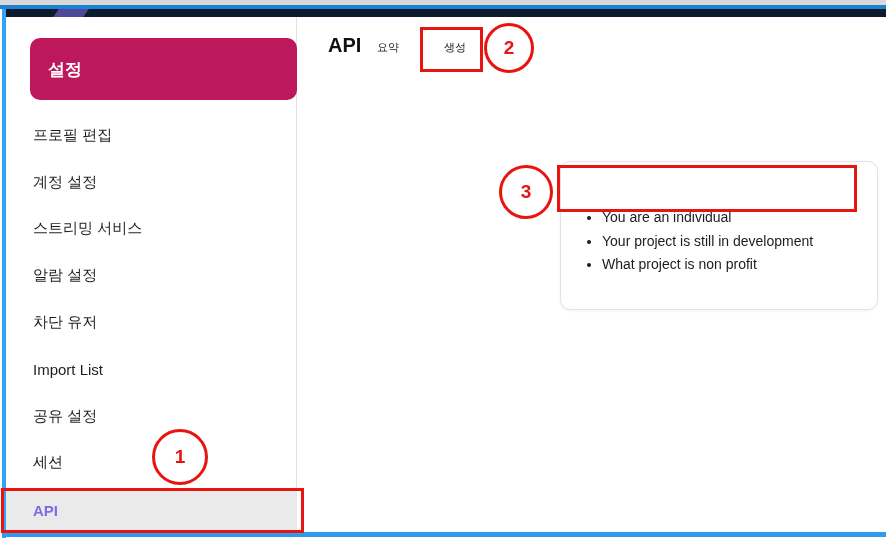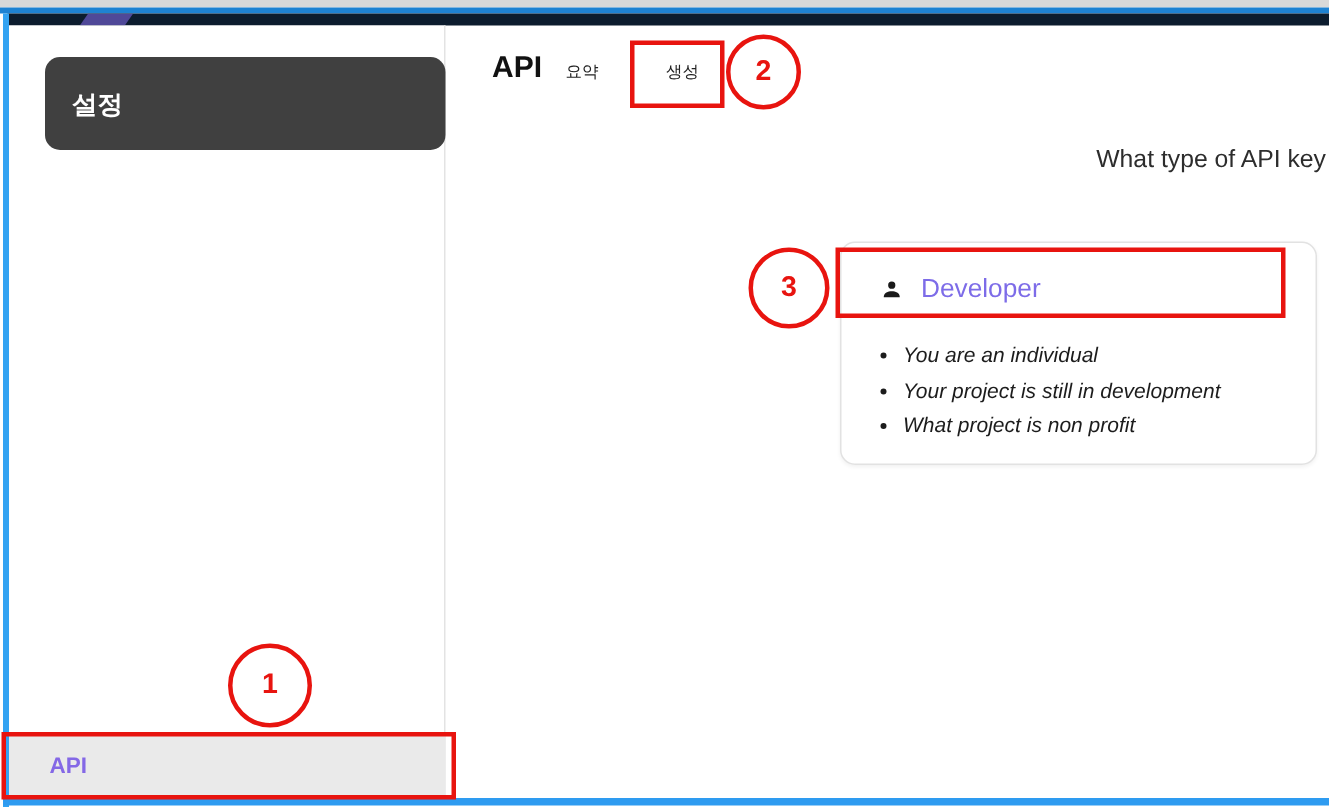--- a/index.html
+++ b/index.html
@@ -12,21 +12,21 @@
   .top-blueline { position:absolute; left:0; top:5px; width:886px; height:4px; background:#1e82d2; }
   .top-darkbar  { position:absolute; left:5px; top:9px; right:0; height:8px; background:#0c1c2e; overflow:hidden; }
   .logo-slant   { position:absolute; left:51px; top:0; width:30px; height:8px; background:#4f4898; transform:skewX(-35deg); }
   .left-border  { position:absolute; left:2px; top:9px; width:4px; height:529px; background:#33a3f2; }
   .bottom-blueline { position:absolute; left:2px; top:532px; width:884px; height:5px; background:#2e9bf0; }
 
   
   .sidebar { position:absolute; left:6px; top:17px; width:291px; height:515px; background:#ffffff; border-right:1px solid #e3e3e3; }
   .sidebar-header {
     position:absolute; left:24px; top:21px; width:267px; height:62px;
-    background:#404040; border-radius:10px; color:#ffffff; font-weight:bold; font-size:17px;
+    background:#be185d; border-radius:10px; color:#ffffff; font-weight:bold; font-size:17px;
     display:flex; align-items:center; padding-left:18px;
   }
   .sidebar-list { position:absolute; left:27px; top:95px; width:250px; list-style:none; }
   .sidebar-item { height:46.8px; display:flex; align-items:center; font-size:15px; color:#1e1e1e; cursor:pointer; }
   .sidebar-active {
     position:absolute; left:0; top:472px; width:291px; height:43px; background:#eaeaea;
     display:flex; align-items:center; padding-left:27px;
     color:#8468e6; font-weight:bold; font-size:15px; cursor:pointer;
   }
 
@@ -38,21 +38,21 @@
   .question { position:absolute; top:97px; right:2px; font-size:16.5px; color:#2d2d2d; white-space:nowrap; }
 
   .dev-card {
     position:absolute; left:560px; top:161px; width:318px; height:149px;
     background:#ffffff; border:1px solid #e2e2e2; border-radius:10px;
     box-shadow:0 1px 3px rgba(0,0,0,0.06);
   }
   .dev-row { position:absolute; left:25px; top:17px; height:26px; display:flex; align-items:center; cursor:pointer; }
   .person-icon { width:17px; height:17px; display:inline-block; }
   .dev-label { margin-left:11px; font-size:17.5px; color:#7d6ce8; }
-  .dev-bullets { position:absolute; left:17px; top:63px; padding-left:24px;font-style:italic; }
+  .dev-bullets { position:absolute; left:17px; top:44px; padding-left:24px; }
   .dev-bullets li { font-size:14px; line-height:23.5px; color:#1c1c1c; }
 
   
   .anno-box { position:absolute; border:3px solid #e8140f; background:transparent; pointer-events:none; }
   .anno-box1 { left:1px;  top:488px; width:303px; height:45px; }
   .anno-box2 { left:420px; top:27px; width:63px;  height:45px; }
   .anno-box3 { left:557px; top:165px; width:300px; height:47px; }
   .anno-circle {
     position:absolute; border:3.5px solid #e8140f; border-radius:50%; background:#ffffff;
     display:flex; align-items:center; justify-content:center;
@@ -72,40 +72,40 @@
   <div class="top-darkbar">
     <div class="logo-slant"></div>
   </div>
   <div class="left-border"></div>
   <div class="bottom-blueline"></div>
 
   <div class="sidebar">
     <div class="sidebar-header">
       <span>설정</span>
     </div>
+    <ul class="sidebar-list">
+      <li class="sidebar-item">프로필 편집</li>
+      <li class="sidebar-item">계정 설정</li>
+      <li class="sidebar-item">스트리밍 서비스</li>
+      <li class="sidebar-item">알람 설정</li>
+      <li class="sidebar-item">차단 유저</li>
+      <li class="sidebar-item">Import List</li>
+      <li class="sidebar-item">공유 설정</li>
+      <li class="sidebar-item">세션</li>
+    </ul>
     <div class="sidebar-active">
       <span>API</span>
     </div>
   </div>
 
   <div class="main-title">API</div>
   <div class="tab tab-summary">요약</div>
   <div class="tab tab-create">생성</div>
-  <div class="question">What type of API key</div>
 
   <div class="dev-card">
-    <div class="dev-row">
-      <span class="person-icon">
-        <svg viewBox="0 0 24 24" width="17" height="17" fill="#1a1a1a">
-          <path d="M12 5.2a3.4 3.4 0 1 1 0 6.8 3.4 3.4 0 0 1 0-6.8z"></path>
-          <path d="M4.5 19.5c0-3.4 4-5.1 7.5-5.1s7.5 1.7 7.5 5.1v.6h-15z"></path>
-        </svg>
-      </span>
-      <span class="dev-label">Developer</span>
-    </div>
     <ul class="dev-bullets">
       <li>You are an individual</li>
       <li>Your project is still in development</li>
       <li>What project is non profit</li>
     </ul>
   </div>
 
   <div class="anno-box anno-box1"></div>
   <div class="anno-circle anno-c1">
     <span>1</span>

